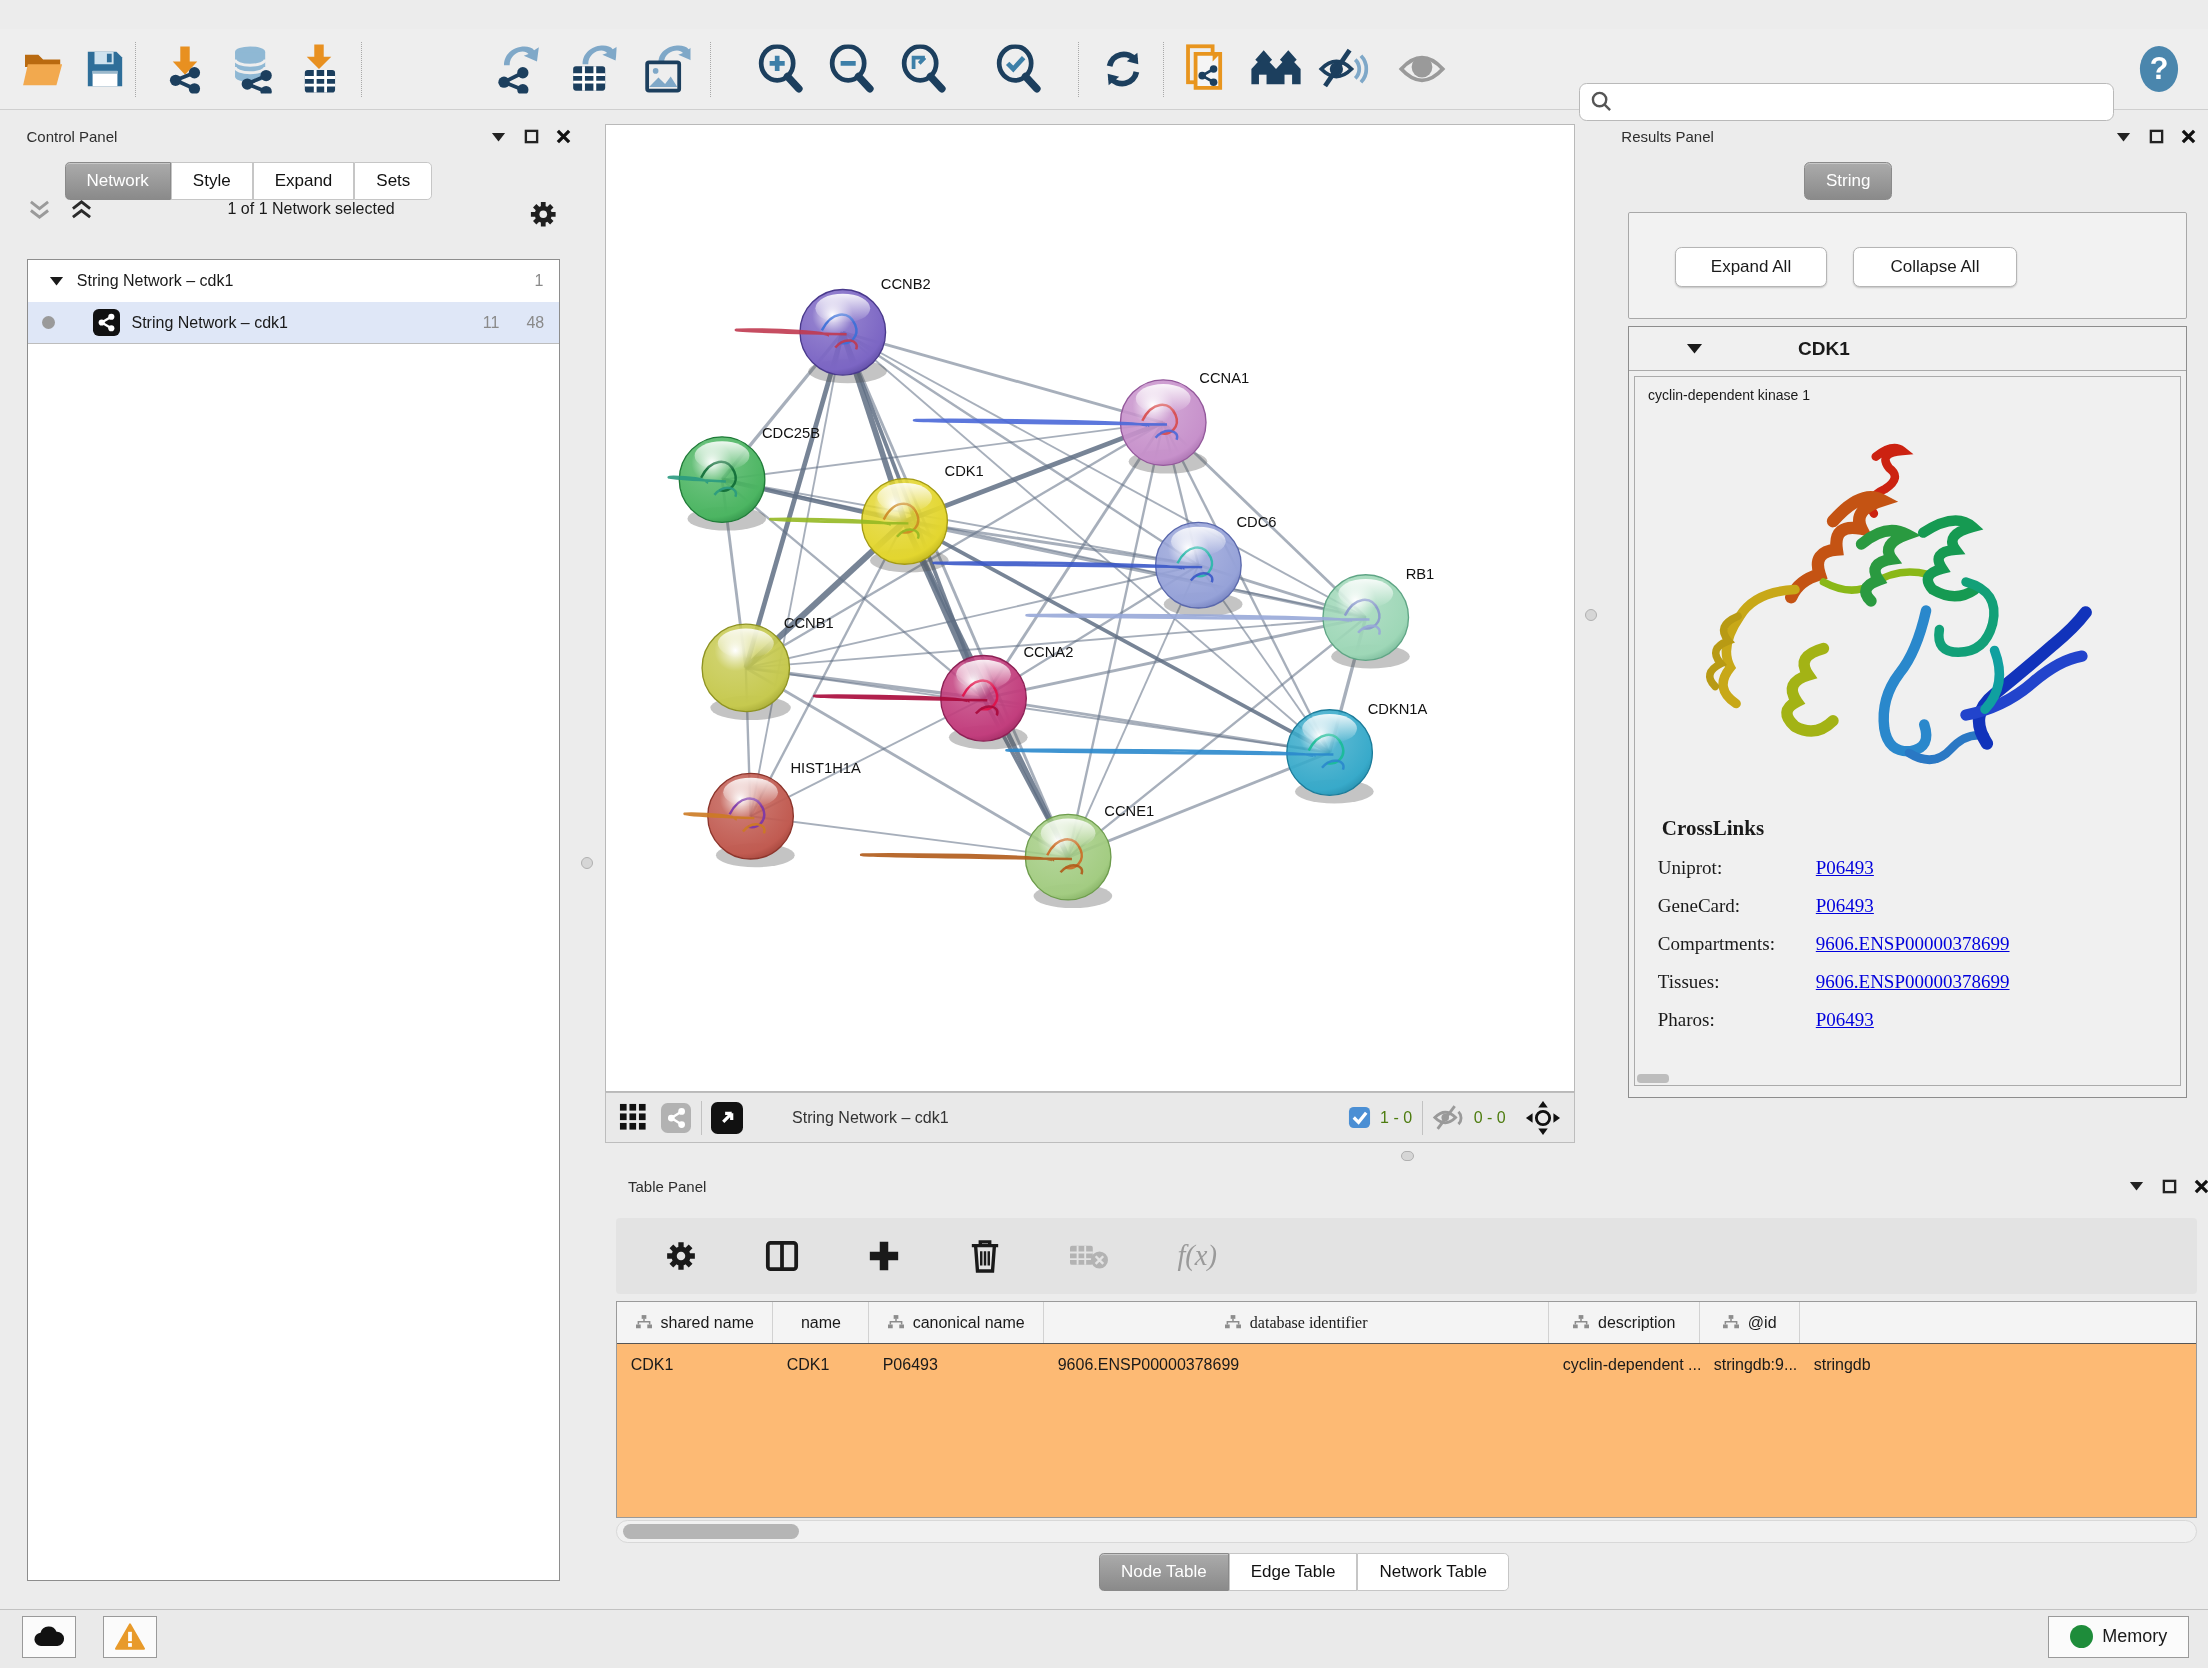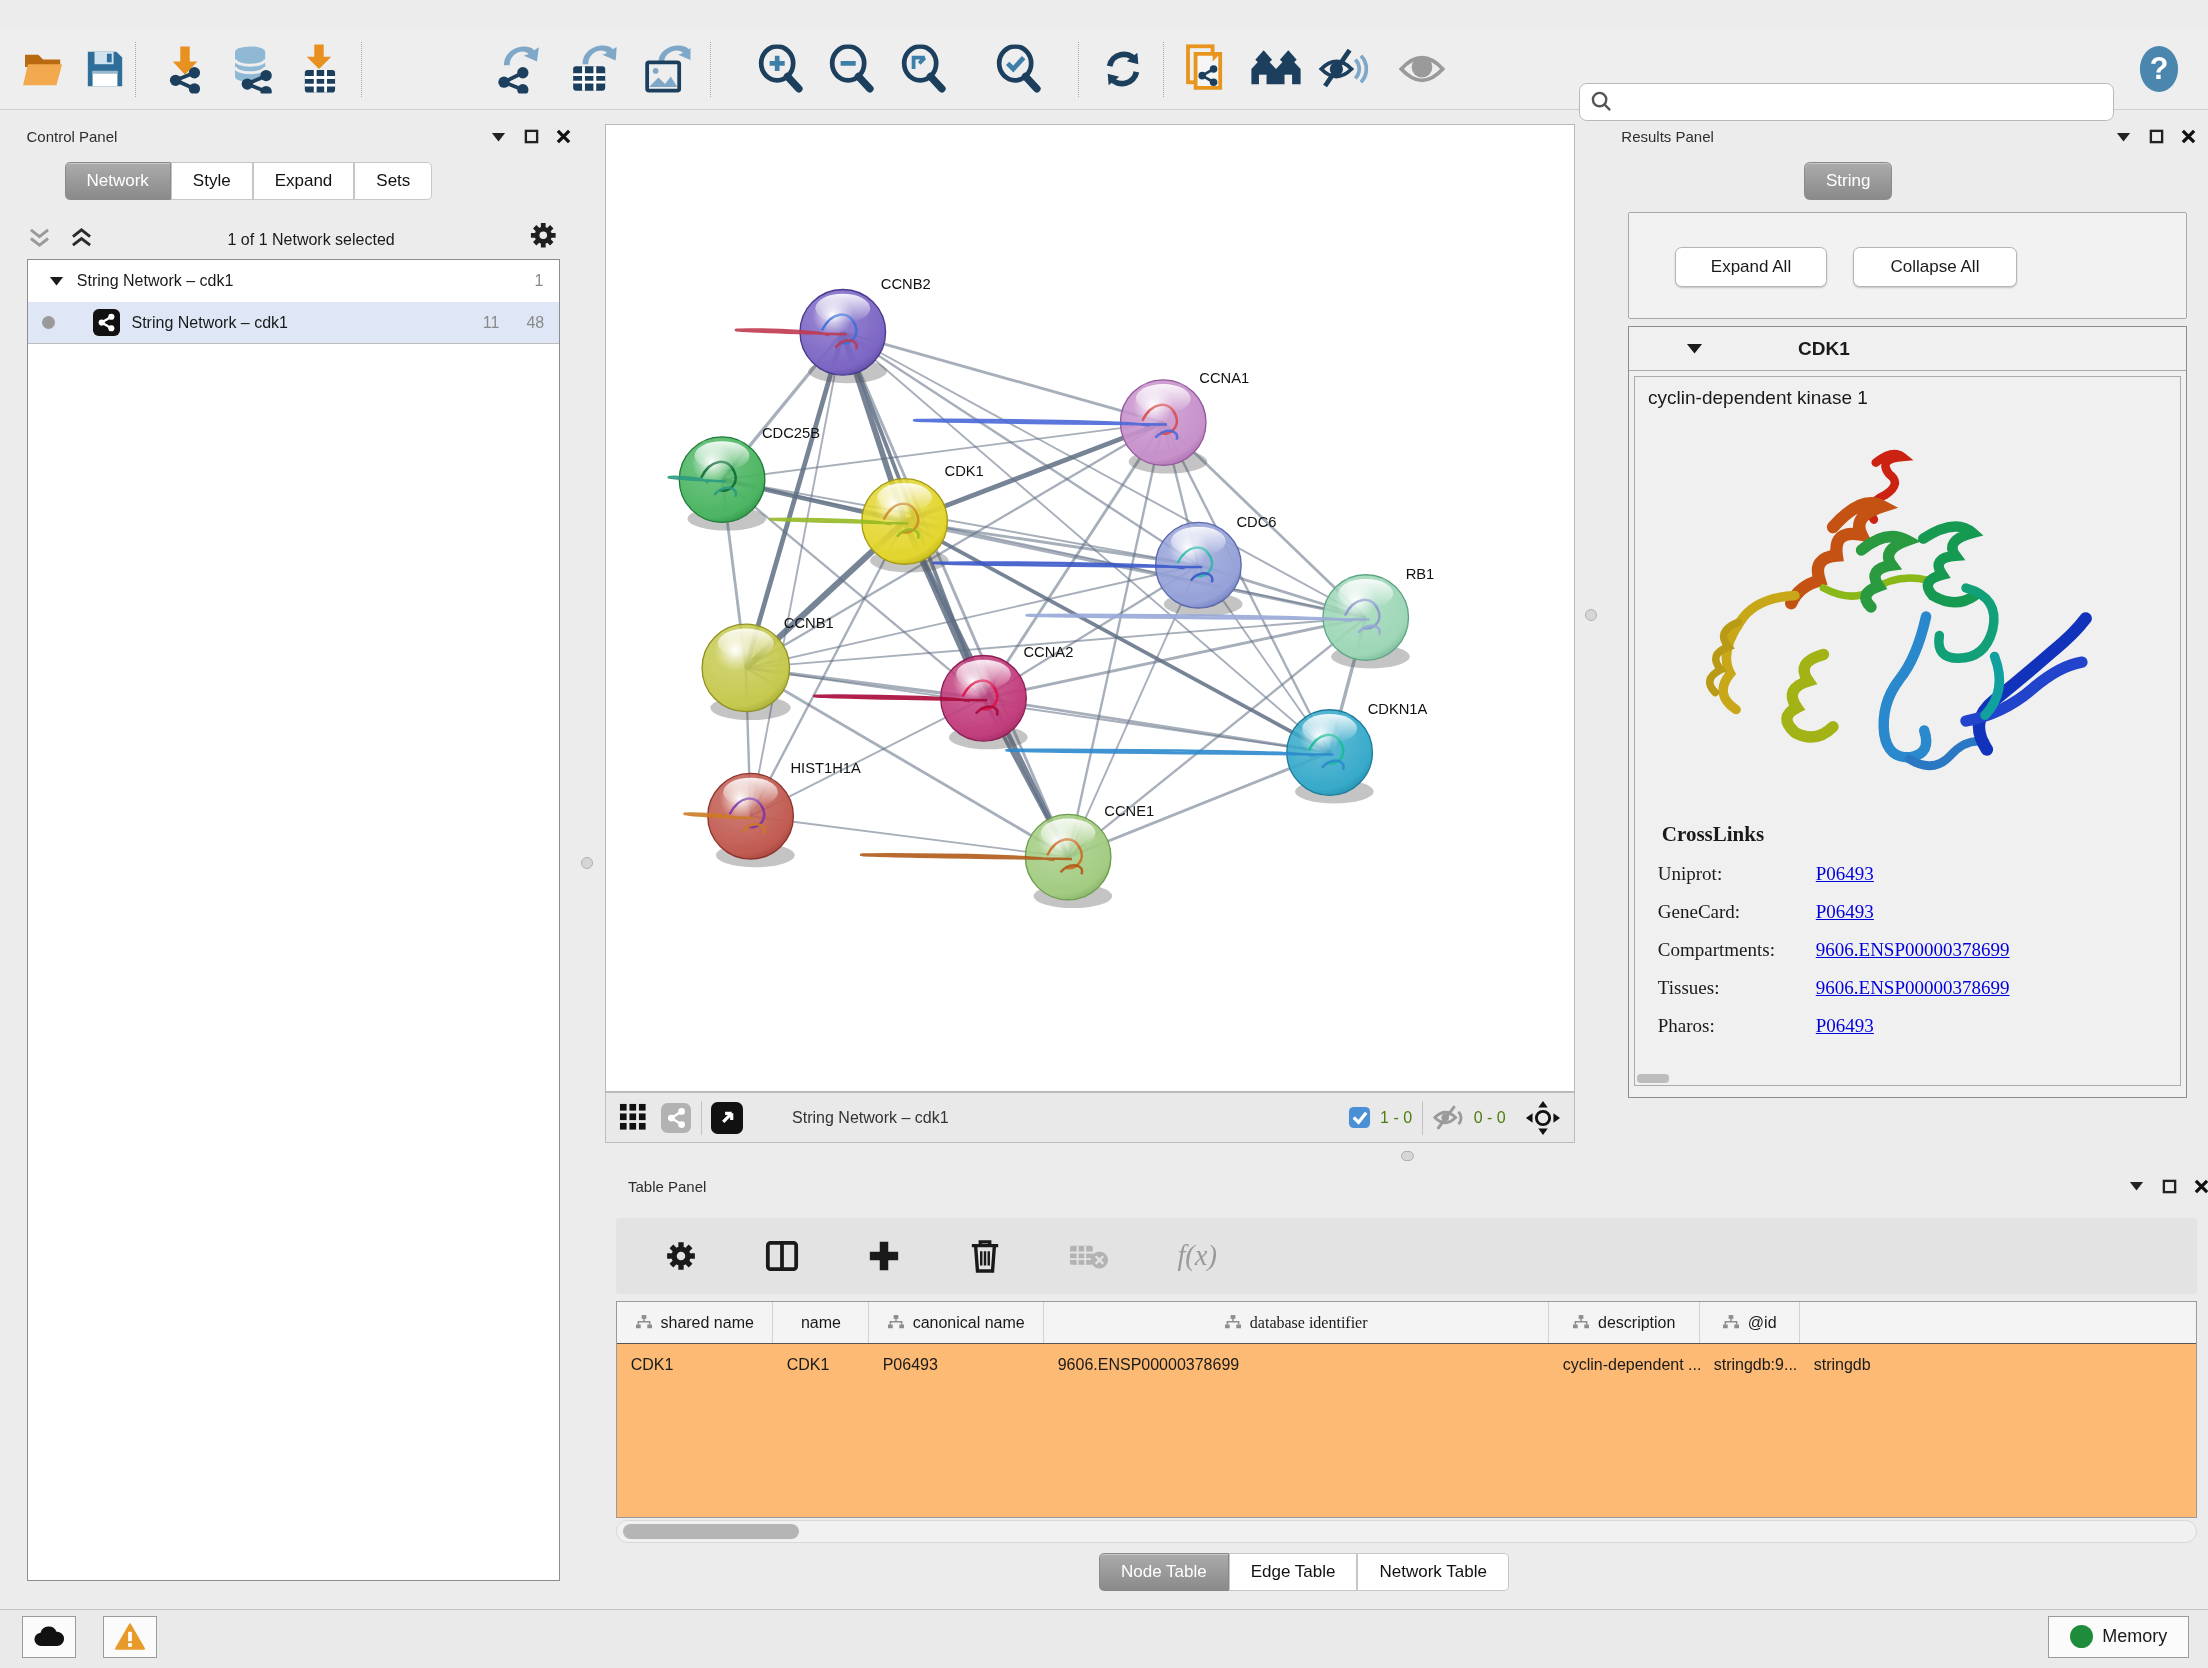--- a/index.html
+++ b/index.html
@@ -68,21 +68,21 @@
   .rp-btn { position:absolute; top:34px; height:40px; background:#ffffff;
     border:1px solid #b5b5b5; border-radius:6.7px; font-size:17px; display:flex;
     align-items:center; justify-content:center; box-shadow:0 1px 1.9px rgba(0,0,0,.2); }
   #rp-content-box { position:absolute; left:21px; top:202px; width:559px; height:772px;
     background:#f0f0f0; border:1.9px solid #8d8d8d; }
   #rp-entry-header { height:44px; border-bottom:1px solid #aaaaaa; display:flex;
     align-items:center; }
   #rp-entry-name { font-size:19px; font-weight:bold; margin-left:95px; }
   #rp-inner { position:absolute; left:4.8px; top:49px; right:4.8px; bottom:11.4px;
     border:1px solid #ababab; background:#f0f0f0; overflow:hidden; }
-  #rp-desc { font-size:19px; margin:9.5px 0 0 13.3px; }
+  #rp-desc { font-size:14px; margin:9.5px 0 0 13.3px; }
   .xl-title { font-family:"Liberation Serif", serif; font-weight:bold; font-size:21px; }
   .xl-row { display:flex; font-family:"Liberation Serif", serif; font-size:19px;
     margin-top:16px; }
   .xl-label { width:181px; padding-left:23px; }
   .xl-link { color:#0000dd; text-decoration:underline; }
   #rp-scroll-stub { position:absolute; left:1.9px; bottom:1.9px; width:32px; height:8.6px;
     background:#bdbdbd; border-radius:3.8px; }
 
   
   #table-panel { left:605px; top:1170px; width:1604px; height:438px; }
@@ -314,21 +314,21 @@
             <path d="M2 2 L14 14 M14 2 L2 14" stroke="#111" stroke-width="3.5"></path>
           </svg>
       </span>
     </div>
     <div style="position:absolute;left:55px;top:38px;display:flex">
       <span class="tab sel first">Network</span>
       <span class="tab">Style</span>
       <span class="tab">Expand</span>
       <span class="tab last">Sets</span>
     </div>
-    <div style="position:absolute;left:17px;top:76px;width:544px;height:49px;display:flex;align-items:flex-end">
+    <div style="position:absolute;left:17px;top:76px;width:544px;height:49px;display:flex;align-items:flex-start">
       <svg width="25" height="21" viewBox="0 0 26 22">
         <path d="M4 2 l9 7 9 -7 M4 11 l9 7 9 -7" stroke="#9a9a9a" stroke-width="3" fill="none"></path>
         </svg>
       <span style="width:17px"></span>
       <svg width="25" height="21" viewBox="0 0 26 22">
         <path d="M4 9 l9 -7 9 7 M4 18 l9 -7 9 7" stroke="#2a2a2a" stroke-width="3" fill="none"></path>
         </svg>
       <span style="flex:1;text-align:center;font-size:16px">1 of 1 Network selected</span>
       <svg width="28.5" height="28.5" viewBox="0 0 30 30">
         <g fill="#1f1f1f">

